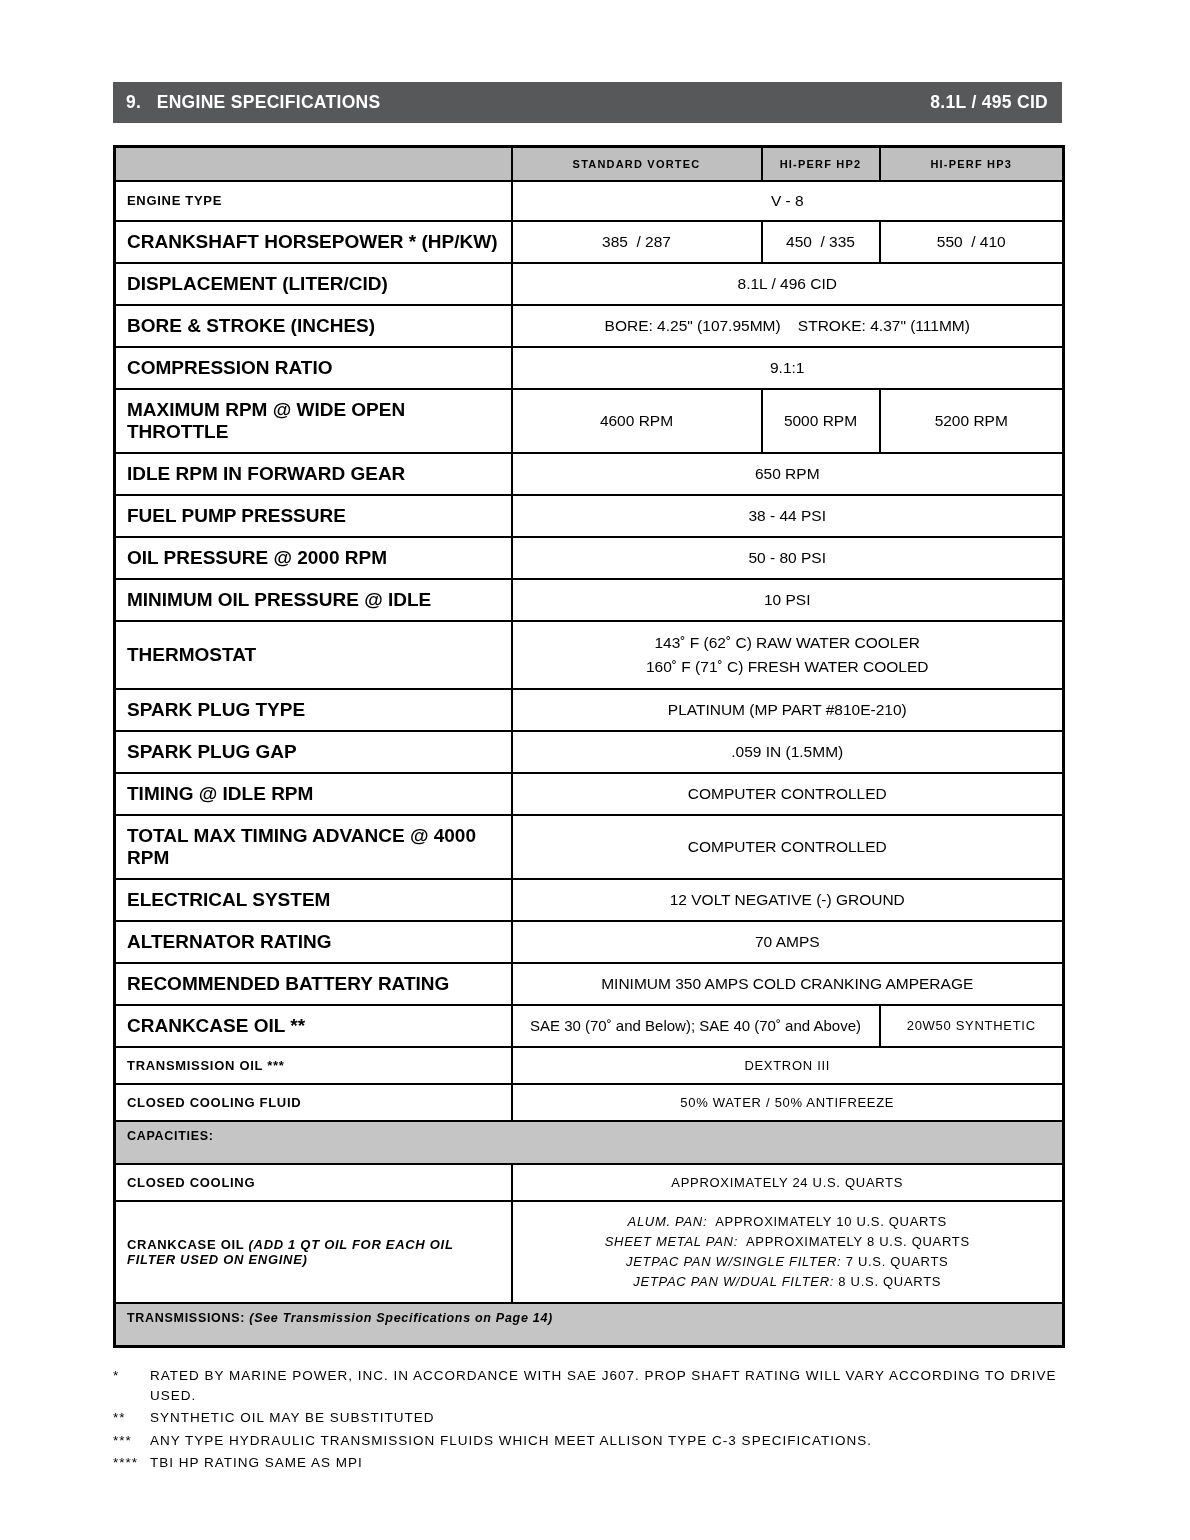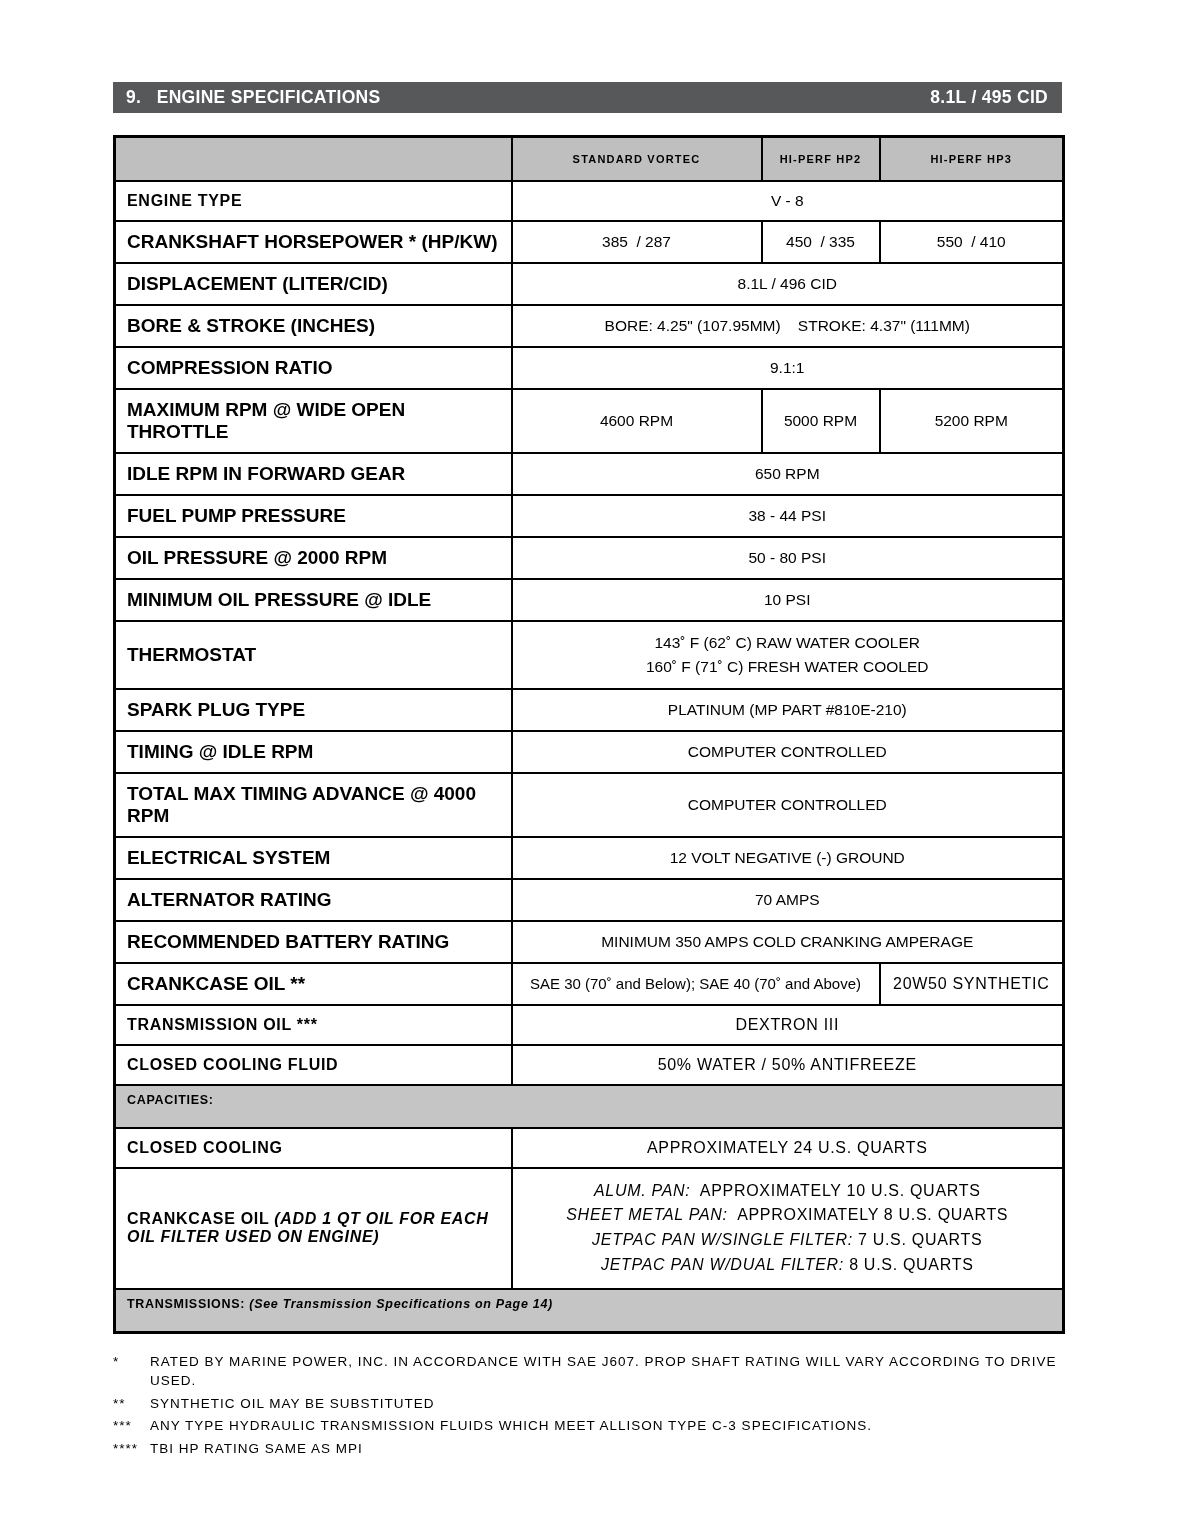--- a/index.html
+++ b/index.html
@@ -7,38 +7,38 @@
   body {
     width:1190px; min-height:1540px;
     font-family:"Liberation Sans", sans-serif;
     color:#000;
   }
   .page { padding:82px 128px 40px 113px; }
 
   .header-bar {
     display:flex; justify-content:space-between; align-items:center;
     background:var(--bar,#57585a); color:#fff;
-    height:31px; padding:0 14px 0 13px;
+    height:41px; padding:0 14px 0 13px;
     font-weight:bold; font-size:17.5px; letter-spacing:.3px;
   }
   .header-bar span { white-space:pre; }
 
   table.spec { border-collapse:collapse; width:100%; margin-top:22px;
     table-layout:fixed; border:3px solid #000; }
   table.spec th, table.spec td { border:2px solid #000; vertical-align:middle; }
 
   th.colhead {
     background:var(--headbg,#bfbfbf);
     font-size:11px; font-weight:bold; letter-spacing:1.2px;
-    height:44px; text-align:center; border-bottom:3px solid #000;
+    height:34px; text-align:center; border-bottom:3px solid #000;
   }
 
   td.lbl { font-weight:bold; font-size:19px; text-align:left; padding:9px 8px 9px 11px; }
   td.val { font-weight:normal; font-size:15.5px; text-align:center; padding:9px 8px; white-space:pre-wrap; }
-  td.lbl.sm, td.val.sm { font-size:16px; letter-spacing:.7px; }
+  td.lbl.sm, td.val.sm { font-size:13px; letter-spacing:.7px; }
   td.val.cond { font-size:15px; letter-spacing:0; }
   tr.sm td { padding-top:10px; padding-bottom:10px; }
 
   td.section-cell {
     background:var(--secbg,#c5c5c5);
     font-weight:bold; font-size:12.5px; letter-spacing:.7px;
     padding:7px 8px 20px 11px;
     border-top:3px solid #000; border-bottom:3px solid #000;
   }
 
@@ -122,20 +122,24 @@
         </tr>
         <tr>
           <td class="lbl">THERMOSTAT</td>
           <td class="val" colspan="3"><div class="vl">143˚ F (62˚ C) RAW WATER COOLER</div><div class="vl">160˚ F (71˚ C) FRESH WATER COOLED</div></td>
         </tr>
         <tr>
           <td class="lbl">SPARK PLUG TYPE</td>
           <td class="val" colspan="3">PLATINUM (MP PART #810E-210)</td>
         </tr>
         <tr>
+          <td class="lbl">SPARK PLUG GAP</td>
+          <td class="val" colspan="3">.059 IN (1.5MM)</td>
+        </tr>
+        <tr>
           <td class="lbl">TIMING @ IDLE RPM</td>
           <td class="val" colspan="3">COMPUTER CONTROLLED</td>
         </tr>
         <tr>
           <td class="lbl">TOTAL MAX TIMING ADVANCE @ 4000 RPM</td>
           <td class="val" colspan="3">COMPUTER CONTROLLED</td>
         </tr>
         <tr>
           <td class="lbl">ELECTRICAL SYSTEM</td>
           <td class="val" colspan="3">12 VOLT NEGATIVE (-) GROUND</td>

